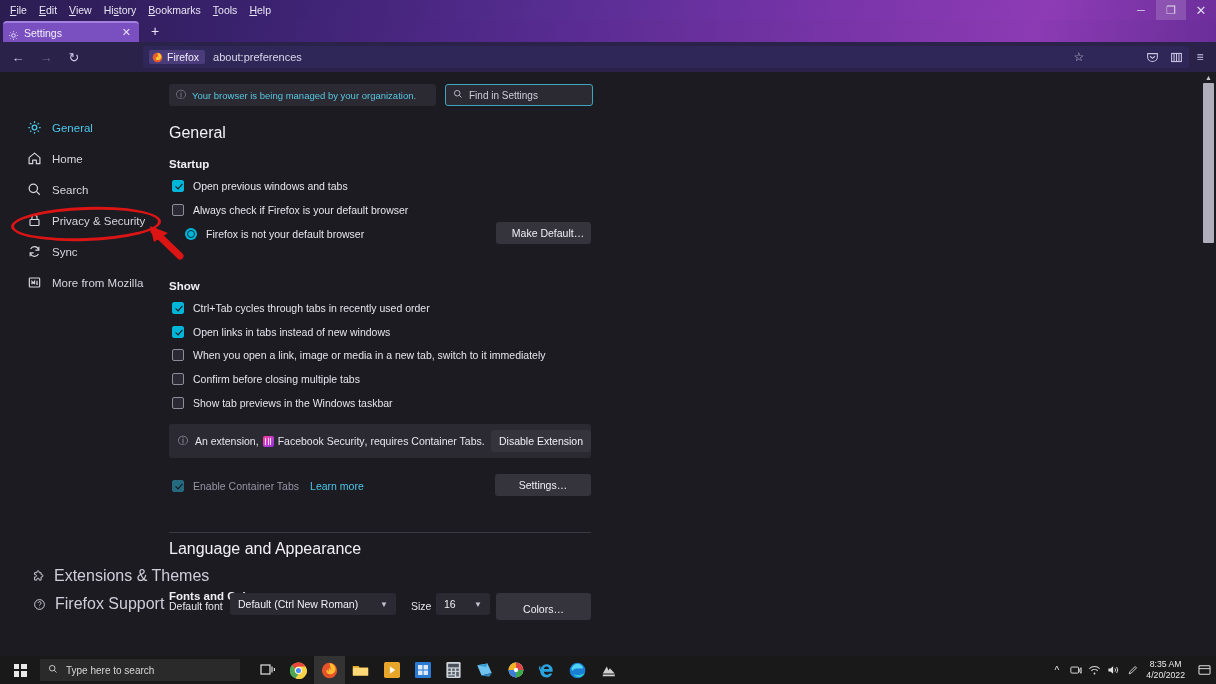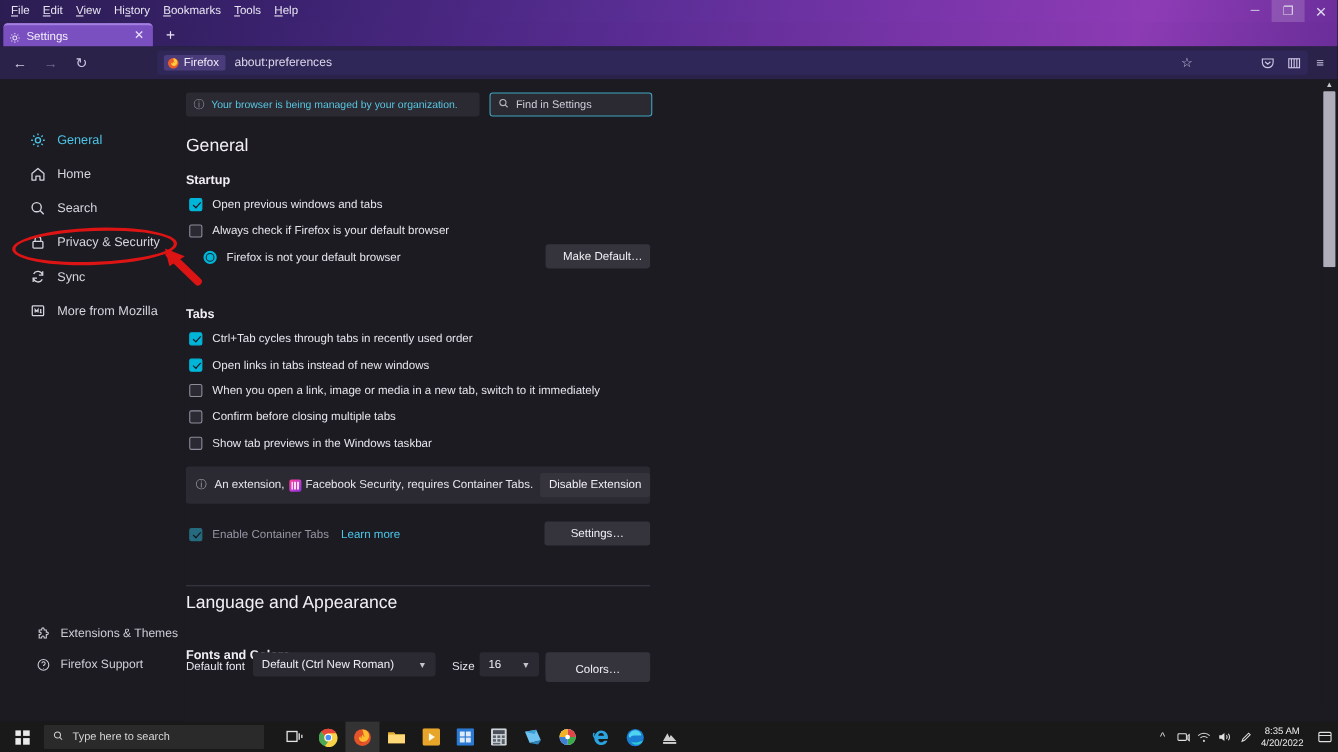--- a/index.html
+++ b/index.html
@@ -100,21 +100,21 @@
     background: #1c1b22; padding-top: 40px;
   }
   .navitem {
     display: flex; align-items: center; height: 31px; padding-left: 26px;
     color: #d6d4dd; font-size: 11.5px; position: relative;
   }
   .navitem.active { color: #4bc6e8; }
   .navitem .nicon { width: 16px; margin-right: 10px; display: flex; align-items: center; justify-content: center; }
   .navitem .nlabel { white-space: nowrap; }
   .sidebar-bottom { position: absolute; left: 0; bottom: 38px; width: 168px; }
-  .sidebar-bottom .navitem { height: 28px; padding-left: 32px; font-size: 11px; color: #cfcdd8; }
+  .sidebar-bottom .navitem { height: 28px; padding-left: 32px; font-size: 16px; color: #cfcdd8; }
   .sidebar-bottom .nicon { width: 14px; margin-right: 9px; }
 
   
   .content { position: absolute; left: 168px; top: 0; width: 1030px; height: 584px; }
 
   .topbar { position: absolute; left: 1px; top: 12px; display: flex; align-items: flex-start; }
   .orgnotice {
     width: 267px; height: 22px; background: #2b2a33; border-radius: 3px;
     display: flex; align-items: center; padding: 0 7px;
   }
@@ -435,21 +435,21 @@
         <span class="cb off"></span>
         <span class="cbl">Always check if Firefox is your default browser</span>
       </div>
 
       <div class="defaultrow" style="position:absolute;left:17px;top:152px;">
         <span class="fxglobe"></span>
         <span class="dtxt">Firefox is not your default browser</span>
       </div>
       <button class="btn" style="position:absolute;left:328px;top:150px;width:95px;padding-left:19px;">Make Default…</button>
 
-      <h2 class="grouptitle" style="position:absolute;left:1px;top:208px;">Tabs</h2>
+      <h2 class="grouptitle" style="position:absolute;left:1px;top:208px;">Show</h2>
 
       <div class="cbrow" style="position:absolute;left:4px;top:227px;">
         <span class="cb on"></span>
         <span class="cbl">Ctrl+Tab cycles through tabs in recently used order</span>
       </div>
       <div class="cbrow" style="position:absolute;left:4px;top:251px;">
         <span class="cb on"></span>
         <span class="cbl">Open links in tabs instead of new windows</span>
       </div>
       <div class="cbrow" style="position:absolute;left:4px;top:274px;">

